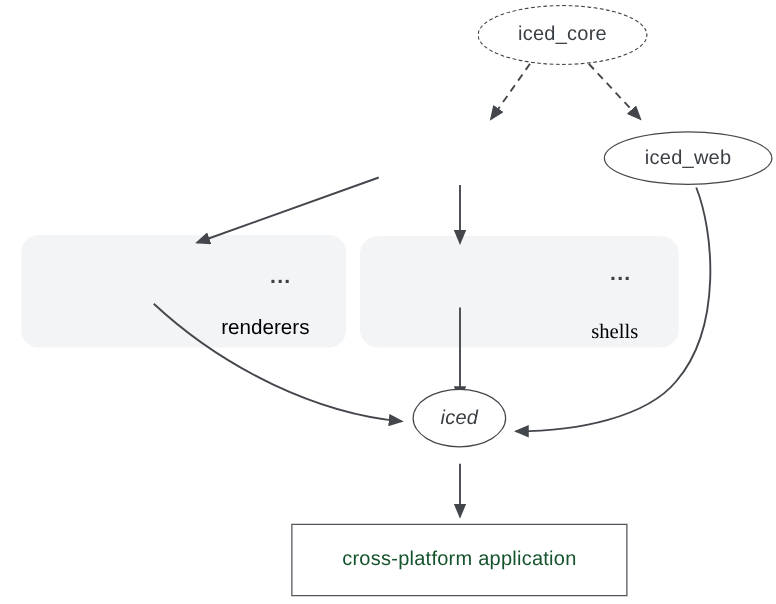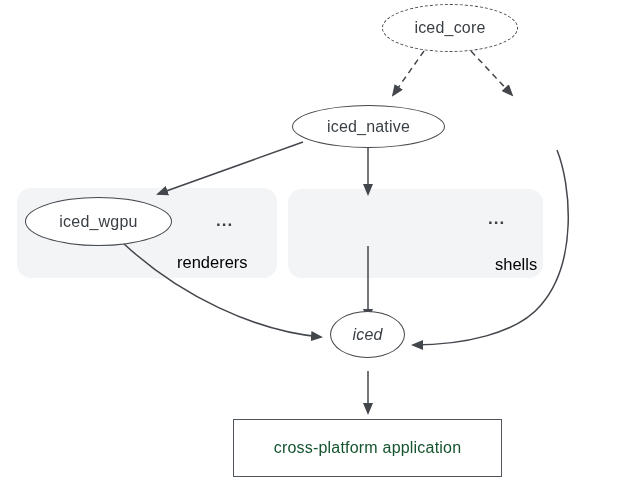--- a/index.html
+++ b/index.html
@@ -39,21 +39,21 @@
   #node-iced-web    { left:483px; top:105px; width:135px; height:43px; }
   #node-iced-wgpu   { left:25px;  top:197px; width:147px; height:49px; }
   #node-iced-winit  { left:298px; top:200px; width:140px; height:46px; }
   #node-iced        { left:330px; top:311px; width:75px;  height:47px;font-style:italic; }
   #node-application { left:233px; top:419px; width:269px; height:58px; }
   #group-renderers  { left:17px;  top:188px; width:260px; height:90px; }
   #group-shells     { left:288px; top:189px; width:255px; height:89px; }
   #dots-renderers   { left:216px; top:211px; }
   #dots-shells      { left:488px; top:209px; }
   #label-renderers  { left:177px; top:253px; }
-  #label-shells     { left:495px; top:255px; }
+  #label-shells     { left:473px; top:255px;font-family:Liberation Serif, serif; }
 </style>
 </head>
 <body>
 
 <div id="canvas">
 
   <div class="group-box" id="group-renderers"></div>
   <div class="group-box" id="group-shells"></div>
 
   <svg id="edge-layer" width="621" height="483" viewBox="0 0 621 483">
@@ -68,22 +68,21 @@
       <path d="M303,142 L158,194" marker-end="url(#arrow)"></path>
       <path d="M368,148 L368,194" marker-end="url(#arrow)"></path>
       <path d="M368,246 L368,319" marker-end="url(#arrow)"></path>
       <path d="M123,243 C180,296 255,331 321,337" marker-end="url(#arrow)"></path>
       <path d="M557,150 C571,185 578,262 541,305 C517,334 462,345 413,345" marker-end="url(#arrow)"></path>
       <path d="M368,371 L368,413" marker-end="url(#arrow)"></path>
     </g>
   </svg>
 
   <div class="node dashed" id="node-iced-core">iced_core</div>
-  <div class="node" id="node-iced-native">iced_native</div>
-  <div class="node" id="node-iced-wgpu">iced_wgpu</div>
+  <div class="node" id="node-iced-web">iced_web</div>
   <div class="node" id="node-iced">iced</div>
 
   <div class="rect-node" id="node-application">cross-platform application</div>
 
   <div class="dots" id="dots-renderers">...</div>
   <div class="dots" id="dots-shells">...</div>
 
   <div class="group-label" id="label-renderers">renderers</div>
   <div class="group-label" id="label-shells">shells</div>
 

